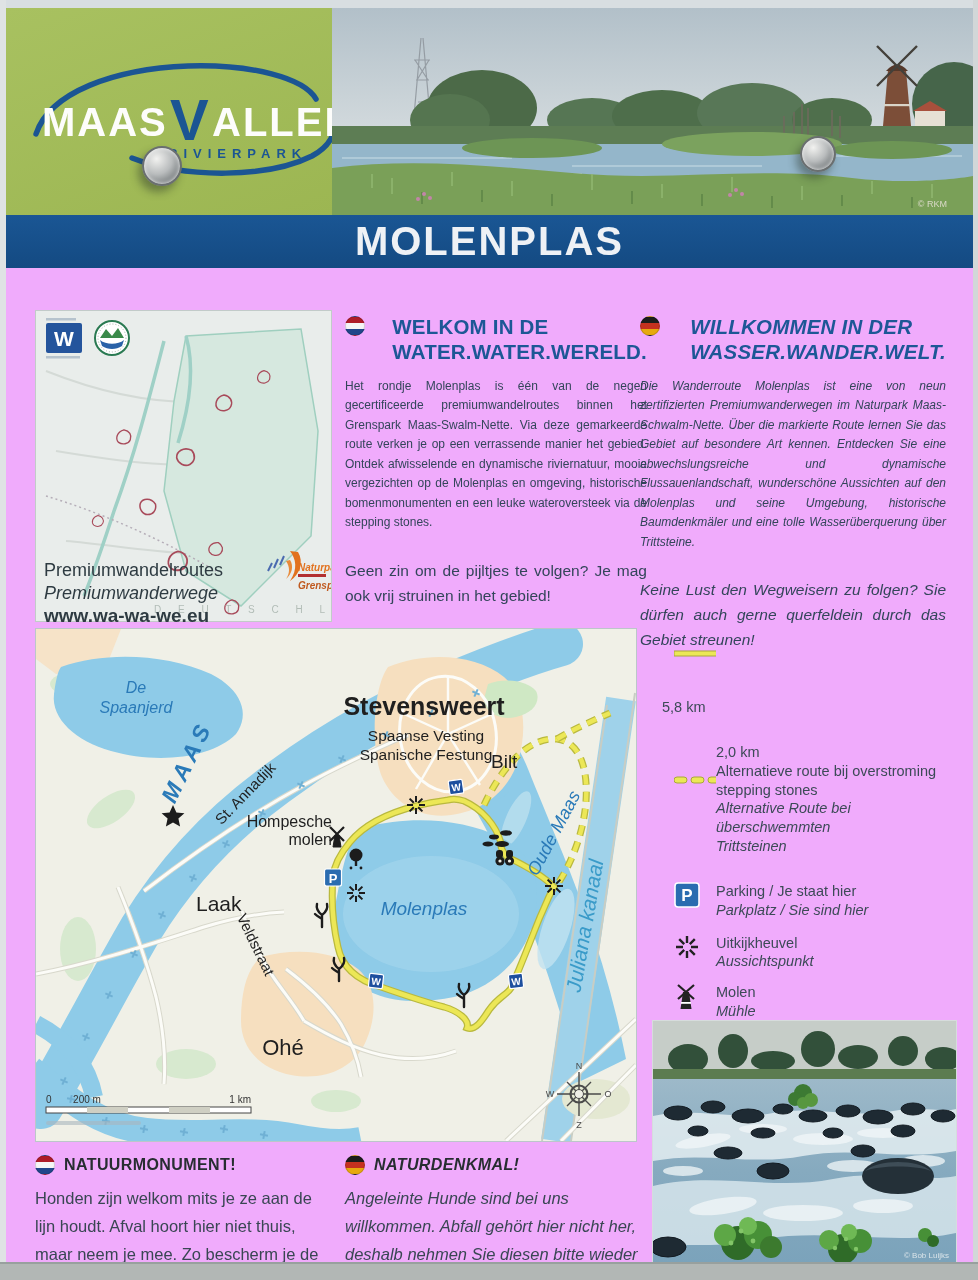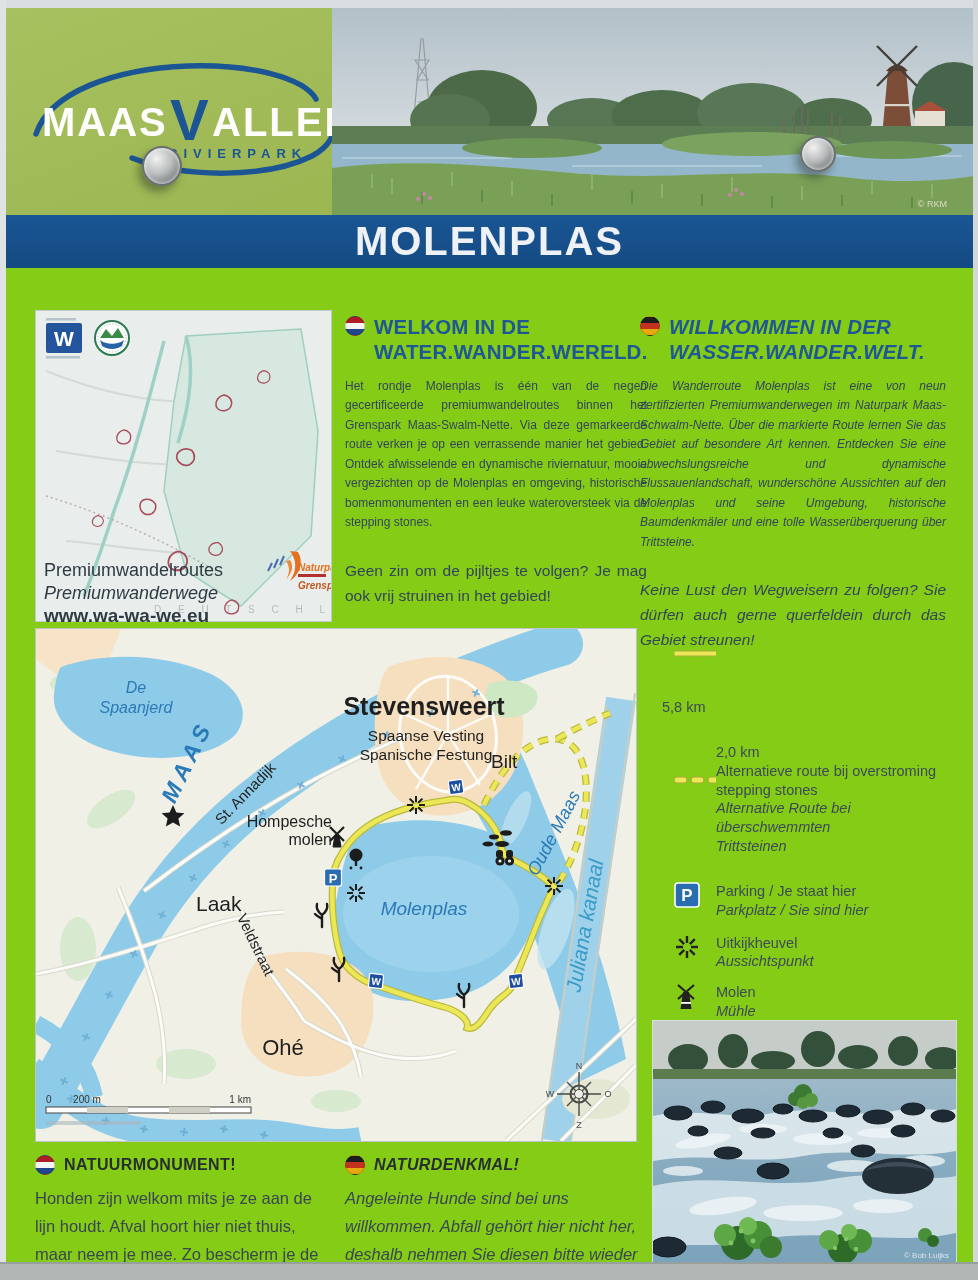--- a/index.html
+++ b/index.html
@@ -1,16 +1,16 @@
 <!DOCTYPE html>
 <html><head>
 <meta charset="utf-8">
 <style>
   html,body{margin:0;padding:0;background:#8f9698;}
-  .sheet{position:relative;width:978px;height:1280px;background:#84cc16;overflow:hidden;
+  .sheet{position:relative;width:978px;height:1280px;background:#f0abfc;overflow:hidden;
          font-family:"Liberation Sans","DejaVu Sans",sans-serif;color:#33455a;}
   .abs{position:absolute;}
   
   .strip-top{left:0;top:0;width:978px;height:8px;background:#d8dee1;}
   .strip-left{left:0;top:0;width:6px;height:1280px;background:#dfe3e4;}
   .strip-right{left:973px;top:0;width:5px;height:1280px;background:#d2d7d8;}
   .strip-bottom{left:0;top:1262px;width:978px;height:18px;background:#b2b7b5;border-top:2px solid #98a09e;}
 
   
   .green-block{left:6px;top:8px;width:326px;height:207px;background:linear-gradient(160deg,#a8c160,#9cb652);}
@@ -29,21 +29,21 @@
   .mini-map{left:35px;top:310px;width:295px;height:310px;background:#e9edeb;border:1px solid #c2cbc9;}
   .mini-text{position:absolute;left:8px;top:248px;line-height:1.25;color:#2e3b42;}
   .mini-text .l1{font-size:18px;text-align:right;}
   .mini-text .l2{font-size:18px;font-style:italic;}
   .mini-text .l3{font-size:19px;font-weight:bold;}
 
   
   .col{position:absolute;text-align:justify;}
   .col-nl{left:345px;top:314px;width:302px;}
   .col-de{left:640px;top:314px;width:306px;font-style:italic;}
-  .col-head{display:flex;gap:9px;}
+  .col-head{display:flex;gap:9px;justify-content:space-between;}
   .flag{width:20px;height:20px;border-radius:50%;flex:0 0 20px;margin-top:2px;border:1px solid rgba(0,0,0,.15);box-sizing:border-box;}
   .flag-nl{background:linear-gradient(180deg,#ae1c28 34%,#f5f5f5 34% 66%,#21468b 66%);}
   .flag-de{background:linear-gradient(180deg,#1d1d1b 34%,#c5311f 34% 66%,#e7a90f 66%);}
   .col-head h2{margin:0;font-size:20.5px;line-height:1.22;color:#1d5796;letter-spacing:.2px;text-align:left;}
   .col-body{margin-top:13px;font-size:12px;line-height:1.62;color:#33455a;}
   .col-foot{margin-top:25px;font-size:15.5px;line-height:1.62;color:#33455a;}
 
   
   .main-map{left:35px;top:628px;width:600px;height:512px;border:1px solid #bcc6ca;}
   .legend{left:662px;top:644px;width:300px;color:#3c4a57;font-size:14.5px;line-height:1.3;}
@@ -202,21 +202,21 @@
       <div class="l2">Premiumwanderwege</div>
       <div class="l3">www.wa-wa-we.eu</div>
     </div>
   </div>
 
   <div class="col col-nl">
     <div class="col-head">
       <div class="flag flag-nl"></div>
       <h2>
         <span>WELKOM IN DE</span><br>
-        <span>WATER.WANDER.WERELD.</span>
+        <span>WATER.WATER.WERELD.</span>
       </h2>
     </div>
     <div class="col-body">Het rondje Molenplas is één van de negen gecertificeerde premiumwandelroutes binnen het Grenspark Maas-Swalm-Nette. Via deze gemarkeerde route verken je op een verrassende manier het gebied. Ontdek afwisselende en dynamische riviernatuur, mooie vergezichten op de Molenplas en omgeving, historische bomenmonumenten en een leuke wateroversteek via de stepping stones.</div>
     <div class="col-foot">Geen zin om de pijltjes te volgen? Je mag ook vrij struinen in het gebied!</div>
   </div>
 
   <div class="col col-de">
     <div class="col-head">
       <div class="flag flag-de"></div>
       <h2 style="font-style:italic;">

